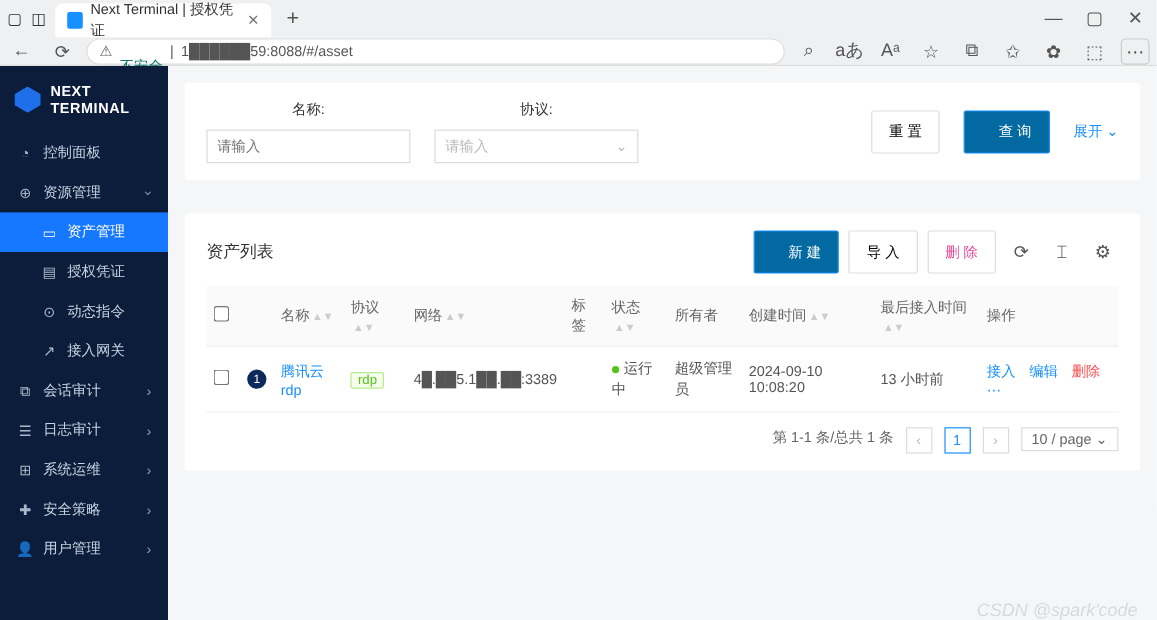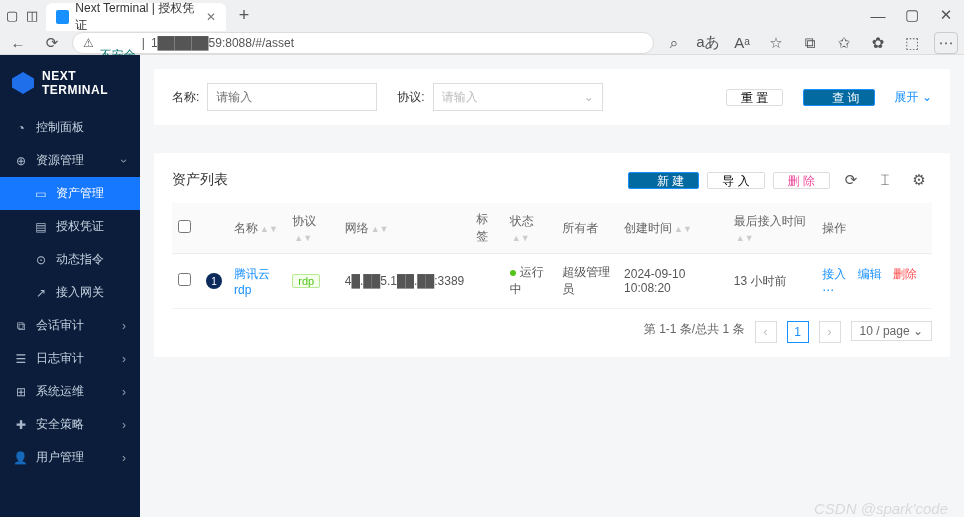--- a/index.html
+++ b/index.html
@@ -28,25 +28,25 @@
 .menu li.collapsed::after { content: '›'; margin-left: auto; opacity: .7; }
 .menu li.group { color: #c6d3e1; }
 .menu li.sub { padding-left: 34px; }
 .menu li.sub.active { background: #1677ff; color: #fff; }
 .main { flex: 1; background: #f5f6f7; display: flex; flex-direction: column; overflow: hidden; }
 .topbar { background: #fff; height: 44px; display: flex; align-items: center; padding: 0 20px; justify-content: space-between; font-size: 12px; color: #666; }
 .breadcrumb a { color: #999; text-decoration: none; }
 .userbox { color: #555; cursor: pointer; }
 .panel { background: #fff; margin: 14px; padding: 14px 18px; border-radius: 2px; }
 .filter-row { display: flex; align-items: center; gap: 20px; font-size: 12px; }
-.fitem { display: flex; align-items: center; gap: 8px; }
+.fitem { display: flex; align-items: center; gap: 8px; flex-direction: column; }
 .fitem input { height: 28px; width: 170px; border: 1px solid #ddd; padding: 0 8px; font-size: 12px; color: #555; }
 .fitem .select { height: 28px; width: 170px; border: 1px solid #ddd; padding: 0 8px; display: flex; align-items: center; justify-content: space-between; color: #bbb; }
 .spacer { flex: 1; }
-.btn { height: 17px; padding: 0 14px; border: 1px solid #ddd; background: #fff; font-size: 12px; cursor: pointer; border-radius: 2px; }
+.btn { height: 36px; padding: 0 14px; border: 1px solid #ddd; background: #fff; font-size: 12px; cursor: pointer; border-radius: 2px; }
 .btn.primary { background: #0369a1; border-color: #1890ff; color: #fff; padding-left: 28px; }
 .btn.ghost { color: #ec4899; }
 .link { color: #1890ff; cursor: pointer; }
 .list-head { display: flex; align-items: center; justify-content: space-between; margin-bottom: 10px; }
 .list-actions { display: flex; gap: 8px; align-items: center; }
 .icon-btn { width: 26px; height: 26px; display: flex; align-items: center; justify-content: center; color: #555; cursor: pointer; font-size: 15px; }
 table { width: 100%; border-collapse: collapse; font-size: 12px; }
 thead th { background: #fafafa; padding: 8px 6px; text-align: left; color: #666; font-weight: 400; border-bottom: 1px solid #eee; }
 tbody td { padding: 10px 6px; border-bottom: 1px solid #f3f3f3; color: #555; }
 .badge-num { width: 16px; height: 16px; border-radius: 50%; background: #0b2a5b; color: #fff; display: inline-flex; align-items: center; justify-content: center; font-size: 10px; }

